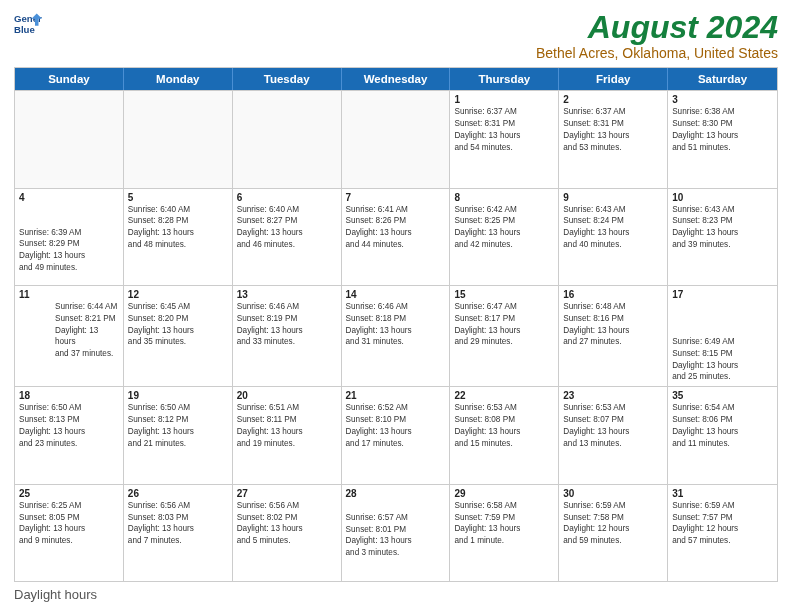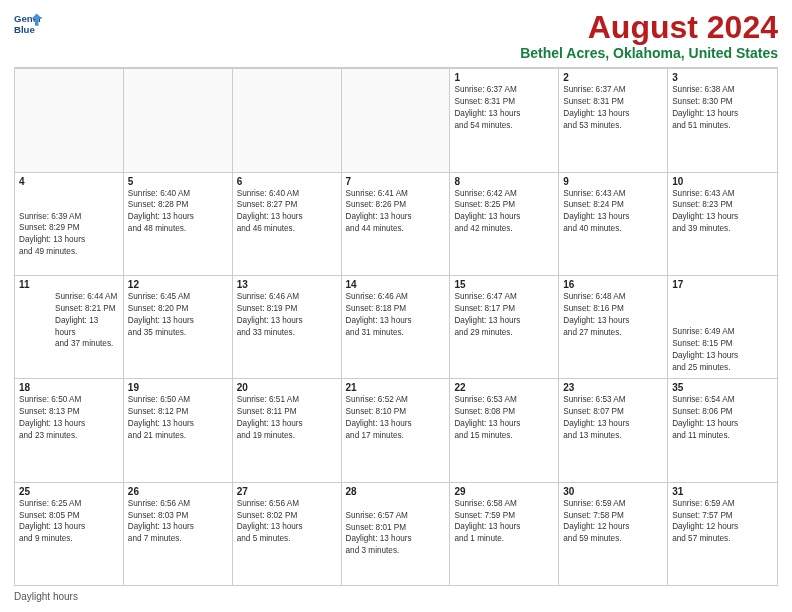--- a/index.html
+++ b/index.html
@@ -31,27 +31,27 @@
     .logo-icon {
       width: 28px;
       height: 28px;
     }
     .title-block {
       text-align: right;
     }
     .main-title {
       font-size: 32px;
       font-weight: bold;
-      color: #b91c1c;
+      color: #15803d;
       line-height: 1.1;
+      font-style: italic;
     }
     .subtitle {
       font-size: 14px;
-      color: #15803d;
-      font-weight: bold;
+      color: #a16207;
     }
     .calendar {
       flex: 1;
       display: flex;
       flex-direction: column;
       border: 1px solid #ccc;
     }
     .cal-header-row {
       display: grid;
       grid-template-columns: repeat(7, 1fr);
@@ -94,21 +94,21 @@
       color: #222;
       margin-bottom: 1px;
     }
     .day-info {
       font-size: 8.2px;
       color: #333;
       line-height: 1.45;
     }
     .footer {
       margin-top: 5px;
-      font-size: 10px;
+      font-size: 13px;
       color: #555;
       text-align: left;
     }
   </style>
 </head>
 <body>
 
 <div class="page">
   <div class="header">
     <div class="logo">
@@ -118,20 +118,29 @@
         <polygon points="26,4 32,10 28,10 28,18 24,18 24,10 20,10" fill="#4a90d9"></polygon>
       </svg>
     </div>
     <div class="title-block">
       <div class="main-title">August 2024</div>
       <div class="subtitle">Bethel Acres, Oklahoma, United States</div>
     </div>
   </div>
 
   <div class="calendar">
+    <div class="cal-header-row">
+    <div class="cal-header-cell">Sunday</div>
+        <div class="cal-header-cell">Monday</div>
+        <div class="cal-header-cell">Tuesday</div>
+        <div class="cal-header-cell">Wednesday</div>
+        <div class="cal-header-cell">Thursday</div>
+        <div class="cal-header-cell">Friday</div>
+        <div class="cal-header-cell">Saturday</div>
+      </div>
     <div class="cal-body">
     <div class="cal-row">
           <div class="cal-cell empty"></div>
           <div class="cal-cell empty"></div>
           <div class="cal-cell empty"></div>
           <div class="cal-cell empty"></div>
           <div class="cal-cell has-data">
             <div class="day-num">1</div>
             <div class="day-info" style="white-space: pre-line;">Sunrise: 6:37 AM
 Sunset: 8:31 PM

